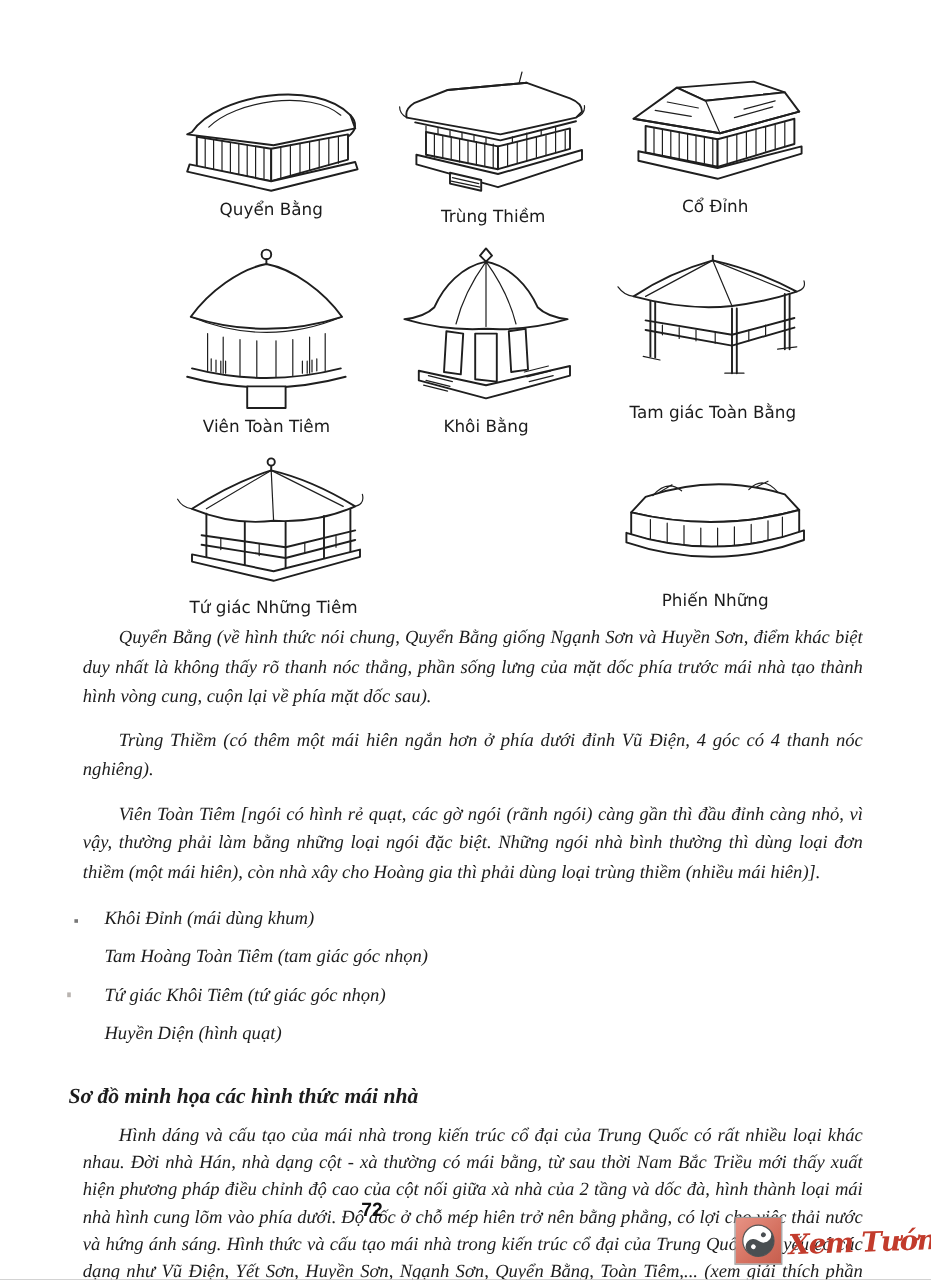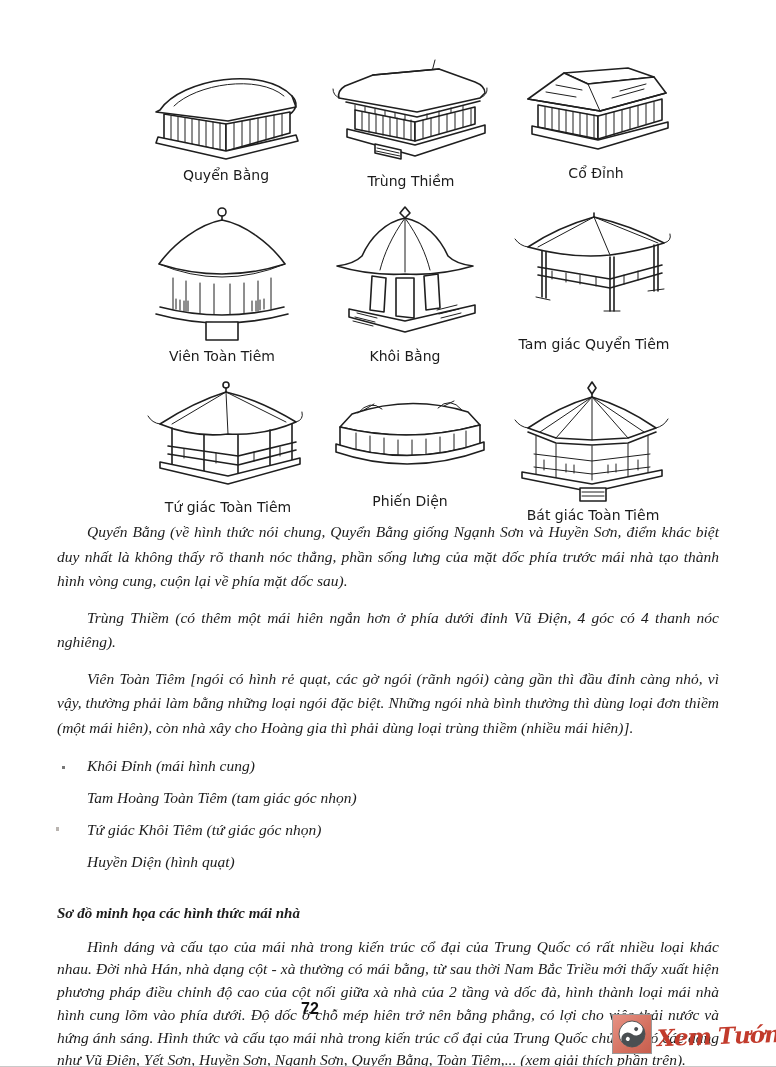--- a/index.html
+++ b/index.html
@@ -20,25 +20,25 @@
   .fig-art .fillw{fill:#ffffff;}
   .fig-label{
     font-family:"DejaVu Sans", sans-serif;font-size:14px;color:#1b1b1b;
     margin-top:3px;white-space:nowrap;
   }
   
   .text-block{
     position:absolute;left:57px;top:520px;width:662px;
     font-style:italic;font-size:15.5px;line-height:24.5px;text-align:justify;
   }
-  .text-block p{margin:0 0 12px 0;text-indent:30px;font-family:Liberation Serif, serif;}
+  .text-block p{margin:0 0 12px 12px;text-indent:30px;font-family:Liberation Serif, serif;}
   .roof-list{margin:2px 0 10px 0;}
   .roof-list .li{margin:0 0 5px 0;text-indent:30px;line-height:27px;}
   .section-heading{
-    font-weight:bold;font-style:italic;font-size:15px;
+    font-weight:bold;font-style:italic;font-size:18px;
     margin:26px 0 10px 0;text-indent:0;
   }
   .closing{line-height:22.8px;margin-bottom:0;}
   
   .page-number{
     position:absolute;left:0;top:1000px;width:620px;text-align:center;
     font-family:"Liberation Sans", sans-serif;font-weight:bold;font-size:16px;color:#111;
   }
   .watermark{
     position:absolute;left:612px;top:1008px;width:160px;height:52px;
@@ -157,82 +157,63 @@
           <path d="M82 8 V14"></path>
           <path class="fillw" d="M82 12 Q46 22 16 42 Q60 54 98 50 Q128 46 152 38 Q118 20 82 12 Z"></path>
           <path class="thin" d="M16 42 Q8 41 3 34 M152 38 Q160 36 158 29"></path>
           <path class="thin" d="M82 12 L98 50 M82 12 L26 42 M82 12 L146 38"></path>
           <path d="M30 46 V92 M34 47 V93 M98 52 V106 M102 52 V106 M142 40 V86 M146 40 V86"></path>
           <path d="M26 62 L98 74 L150 60 M26 70 L98 83 L150 68"></path>
           <path class="thin" d="M40 66 V74 M54 68 V77 M68 70 V79 M84 72 V81 M112 70 V79 M126 66 V75"></path>
           <path class="thin" d="M24 92 L38 95 M92 106 L108 106 M136 86 L152 84"></path>
         </svg>
       </span>
-      <div class="fig-label">Tam giác Quyển Tiêm</div>
+      <div class="fig-label">Tam giác Toàn Bằng</div>
     </div>
   </div>
 
   <div class="fig-row">
     <div class="fig-cell">
       <span class="fig-art">
         <svg width="164" height="116" viewBox="0 0 164 116">
           <circle cx="80" cy="5" r="3"></circle>
           <path d="M80 8 V14"></path>
           <path class="fillw" d="M80 12 Q48 22 14 44 Q48 58 82 54 Q118 56 150 42 Q114 20 80 12 Z"></path>
           <path class="thin" d="M14 44 Q6 43 2 36 M150 42 Q158 40 156 32"></path>
           <path class="thin" d="M80 12 L26 44 M80 12 L140 42 M80 12 L82 54"></path>
           <path d="M26 48 V84 M58 55 V95 M92 55 V95 M124 50 V88 M146 44 V80"></path>
           <path d="M22 66 L92 76 L150 62 M22 74 L92 85 L150 70"></path>
           <path class="thin" d="M38 69 V78 M70 73 V83 M108 72 V81 M134 67 V76"></path>
           <path class="fillw" d="M14 82 L82 96 L154 78 L154 84 L82 104 L14 88 Z"></path>
         </svg>
       </span>
-      <div class="fig-label">Tứ giác Toàn Tiêm</div>
+      <div class="fig-label">Tứ giác Những Tiêm</div>
     </div>
     <div class="fig-cell">
       <span class="fig-art">
         <svg width="160" height="110" viewBox="0 0 160 110">
           <path class="fillw" d="M22 34 Q80 14 138 32 L150 45 Q80 64 10 47 Z"></path>
           <path class="thin" d="M28 33 Q40 19 52 29 M34 30 L44 24 M108 28 Q120 16 132 30 M114 26 L124 21"></path>
           <path class="fillw" d="M10 47 Q80 64 150 45 L150 64 Q80 86 10 66 Z"></path>
           <path class="thin" d="M26 53 V72 M40 56 V76 M54 58 V79 M68 60 V81 M82 60 V81 M96 59 V80 M110 57 V77 M124 54 V74 M136 51 V70"></path>
           <path class="fillw" d="M6 64 Q80 88 154 62 L154 70 Q80 97 6 72 Z"></path>
         </svg>
       </span>
-      <div class="fig-label">Phiến Diện</div>
-    </div>
-    <div class="fig-cell">
-      <span class="fig-art">
-        <svg width="166" height="124" viewBox="0 0 166 124">
-          <path class="fillw" d="M82 2 L86 8 L82 14 L78 8 Z"></path>
-          <path d="M82 14 V20"></path>
-          <path class="fillw" d="M82 17 Q50 26 18 48 L46 58 L82 60 L118 58 L146 48 Q114 26 82 17 Z"></path>
-          <path class="thin" d="M18 48 Q10 47 5 40 M146 48 Q154 46 158 39"></path>
-          <path class="thin" d="M82 17 L46 58 M82 17 L82 60 M82 17 L118 58 M82 17 L30 52 M82 17 L134 52"></path>
-          <path d="M18 52 L46 63 L82 65 L118 63 L146 52"></path>
-          <path class="thin" d="M26 56 V94 M46 64 V98 M82 66 V100 M118 64 V98 M138 56 V94"></path>
-          <path class="thin" d="M24 74 L82 81 L140 74 M24 87 L82 94 L140 87"></path>
-          <path class="thin" d="M56 84 V92 M64 85 V93 M98 85 V93 M106 84 V92 M34 80 V90 M128 80 V90"></path>
-          <path class="fillw" d="M12 92 L82 104 L152 90 L152 96 L82 112 L12 98 Z"></path>
-          <path class="fillw" d="M70 108 L96 108 L96 121 L70 121 Z"></path>
-          <path class="thin" d="M72 112 L94 112 M72 116 L94 116"></path>
-        </svg>
-      </span>
-      <div class="fig-label">Bát giác Toàn Tiêm</div>
+      <div class="fig-label">Phiến Những</div>
     </div>
   </div>
 </div>
 
 <div class="text-block">
   <p>Quyển Bằng (về hình thức nói chung, Quyển Bằng giống Ngạnh Sơn và Huyền Sơn, điểm khác biệt duy nhất là không thấy rõ thanh nóc thẳng, phần sống lưng của mặt dốc phía trước mái nhà tạo thành hình vòng cung, cuộn lại về phía mặt dốc sau).</p>
   <p>Trùng Thiềm (có thêm một mái hiên ngắn hơn ở phía dưới đỉnh Vũ Điện, 4 góc có 4 thanh nóc nghiêng).</p>
   <p>Viên Toàn Tiêm [ngói có hình rẻ quạt, các gờ ngói (rãnh ngói) càng gần thì đầu đỉnh càng nhỏ, vì vậy, thường phải làm bằng những loại ngói đặc biệt. Những ngói nhà bình thường thì dùng loại đơn thiềm (một mái hiên), còn nhà xây cho Hoàng gia thì phải dùng loại trùng thiềm (nhiều mái hiên)].</p>
 
   <div class="roof-list">
-    <div class="li">Khôi Đỉnh (mái hình cung)</div>
+    <div class="li">Khôi Đỉnh (mái dùng khum)</div>
     <div class="li">Tam Hoàng Toàn Tiêm (tam giác góc nhọn)</div>
     <div class="li">Tứ giác Khôi Tiêm (tứ giác góc nhọn)</div>
     <div class="li">Huyền Diện (hình quạt)</div>
   </div>
 
   <div class="section-heading">Sơ đồ minh họa các hình thức mái nhà</div>
 
   <p class="closing">Hình dáng và cấu tạo của mái nhà trong kiến trúc cổ đại của Trung Quốc có rất nhiều loại khác nhau. Đời nhà Hán, nhà dạng cột - xà thường có mái bằng, từ sau thời Nam Bắc Triều mới thấy xuất hiện phương pháp điều chỉnh độ cao của cột nối giữa xà nhà của 2 tầng và dốc đà, hình thành loại mái nhà hình cung lõm vào phía dưới. Độ dốc ở chỗ mép hiên trở nên bằng phẳng, có lợi cho việc thải nước và hứng ánh sáng. Hình thức và cấu tạo mái nhà trong kiến trúc cổ đại của Trung Quốc chủ yếu có các dạng như Vũ Điện, Yết Sơn, Huyền Sơn, Ngạnh Sơn, Quyển Bằng, Toàn Tiêm,... (xem giải thích phần trên).</p>
 </div>
 

